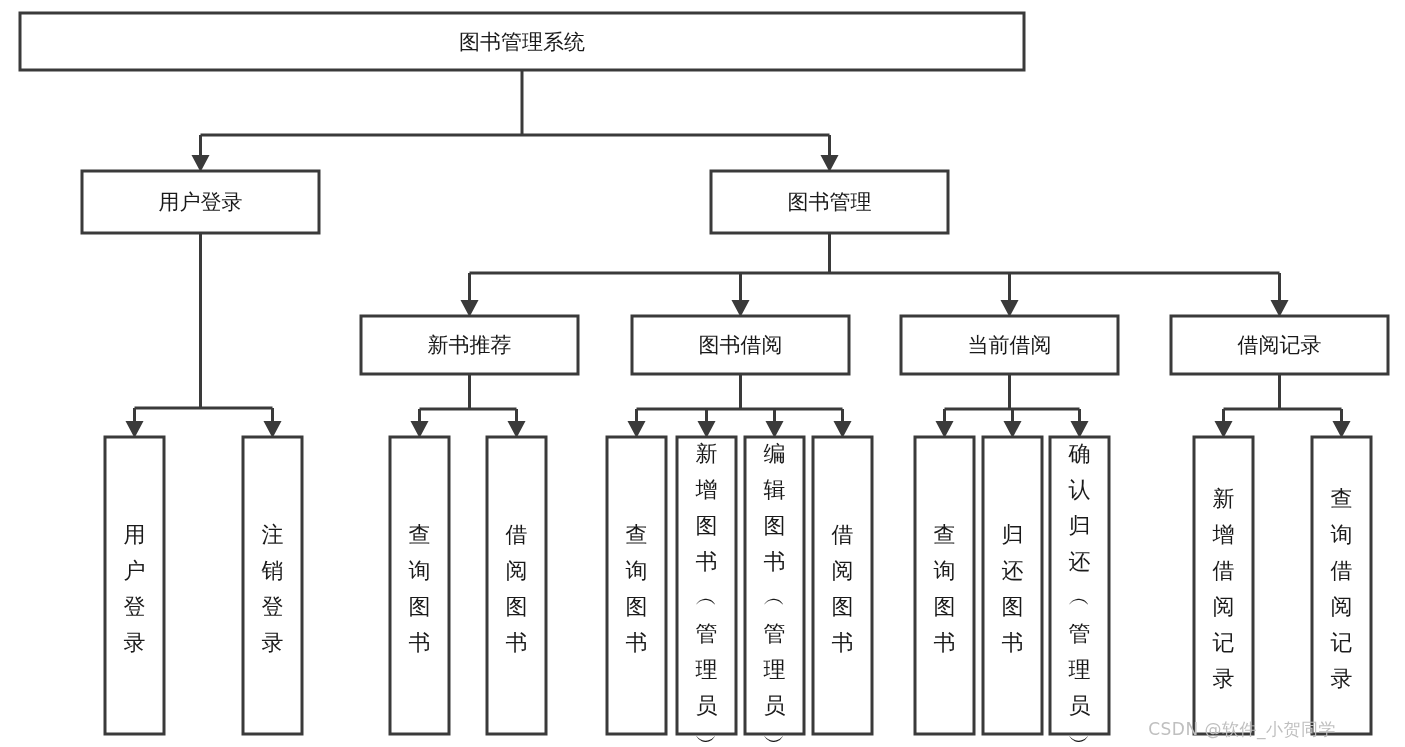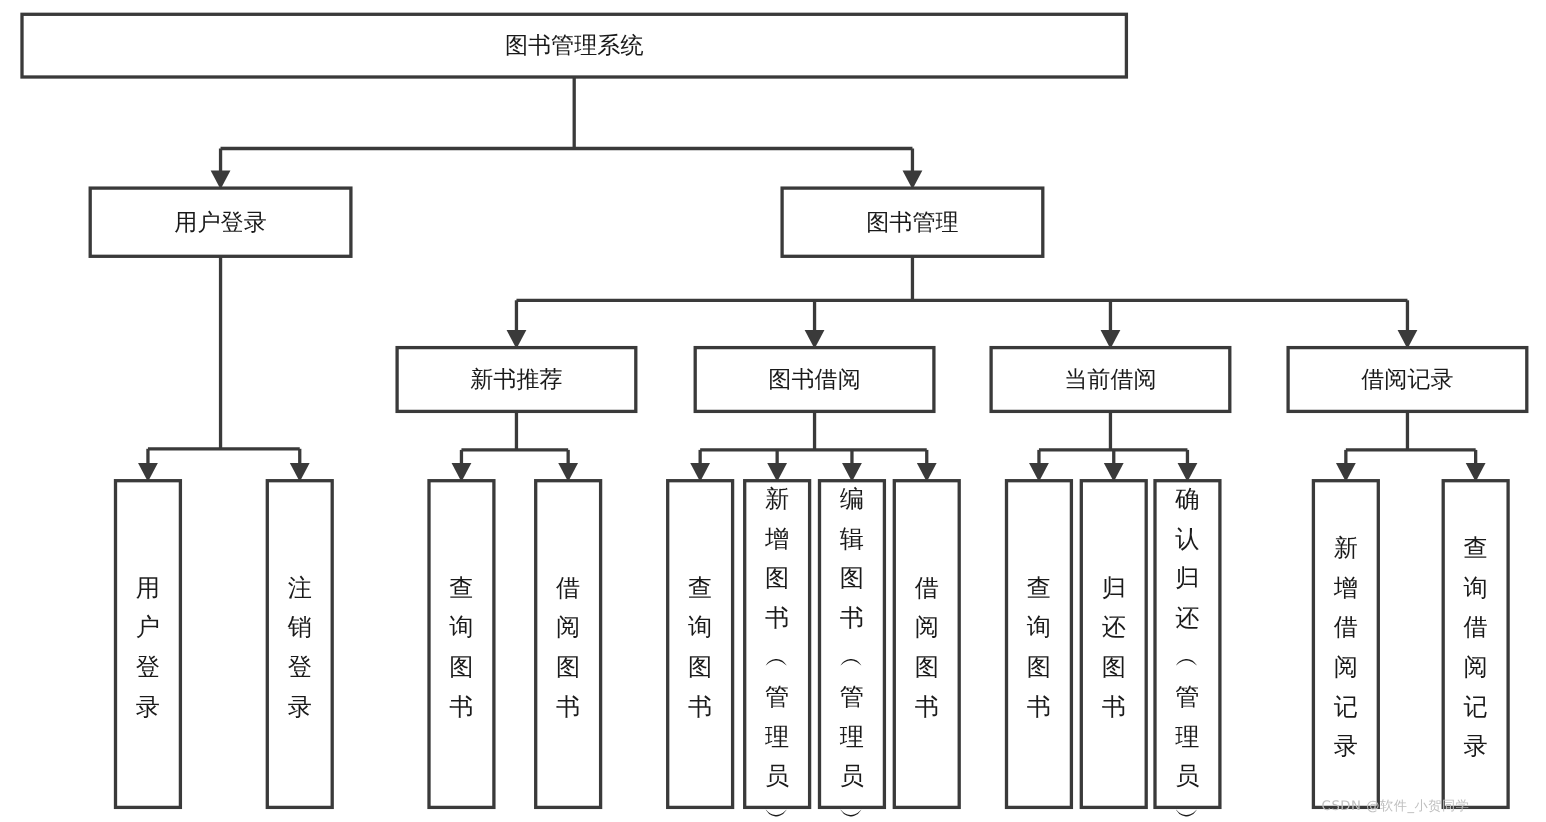--- a/index.html
+++ b/index.html
@@ -47,21 +47,21 @@
   }
   .arrow-head {
     fill: #3a3a3a;
     stroke: none;
   }
   .watermark {
     position: absolute;
     right: 12px;
     bottom: 6px;
     font-family: "DejaVu Sans", "Liberation Sans", sans-serif;
-    font-size: 12px;
+    font-size: 17px;
     color: #bfbfbf;
     white-space: nowrap;
     letter-spacing: 0.5px;
     pointer-events: none;
     margin-left: 36px;
   }
 </style>
 </head>
 <body>
 

